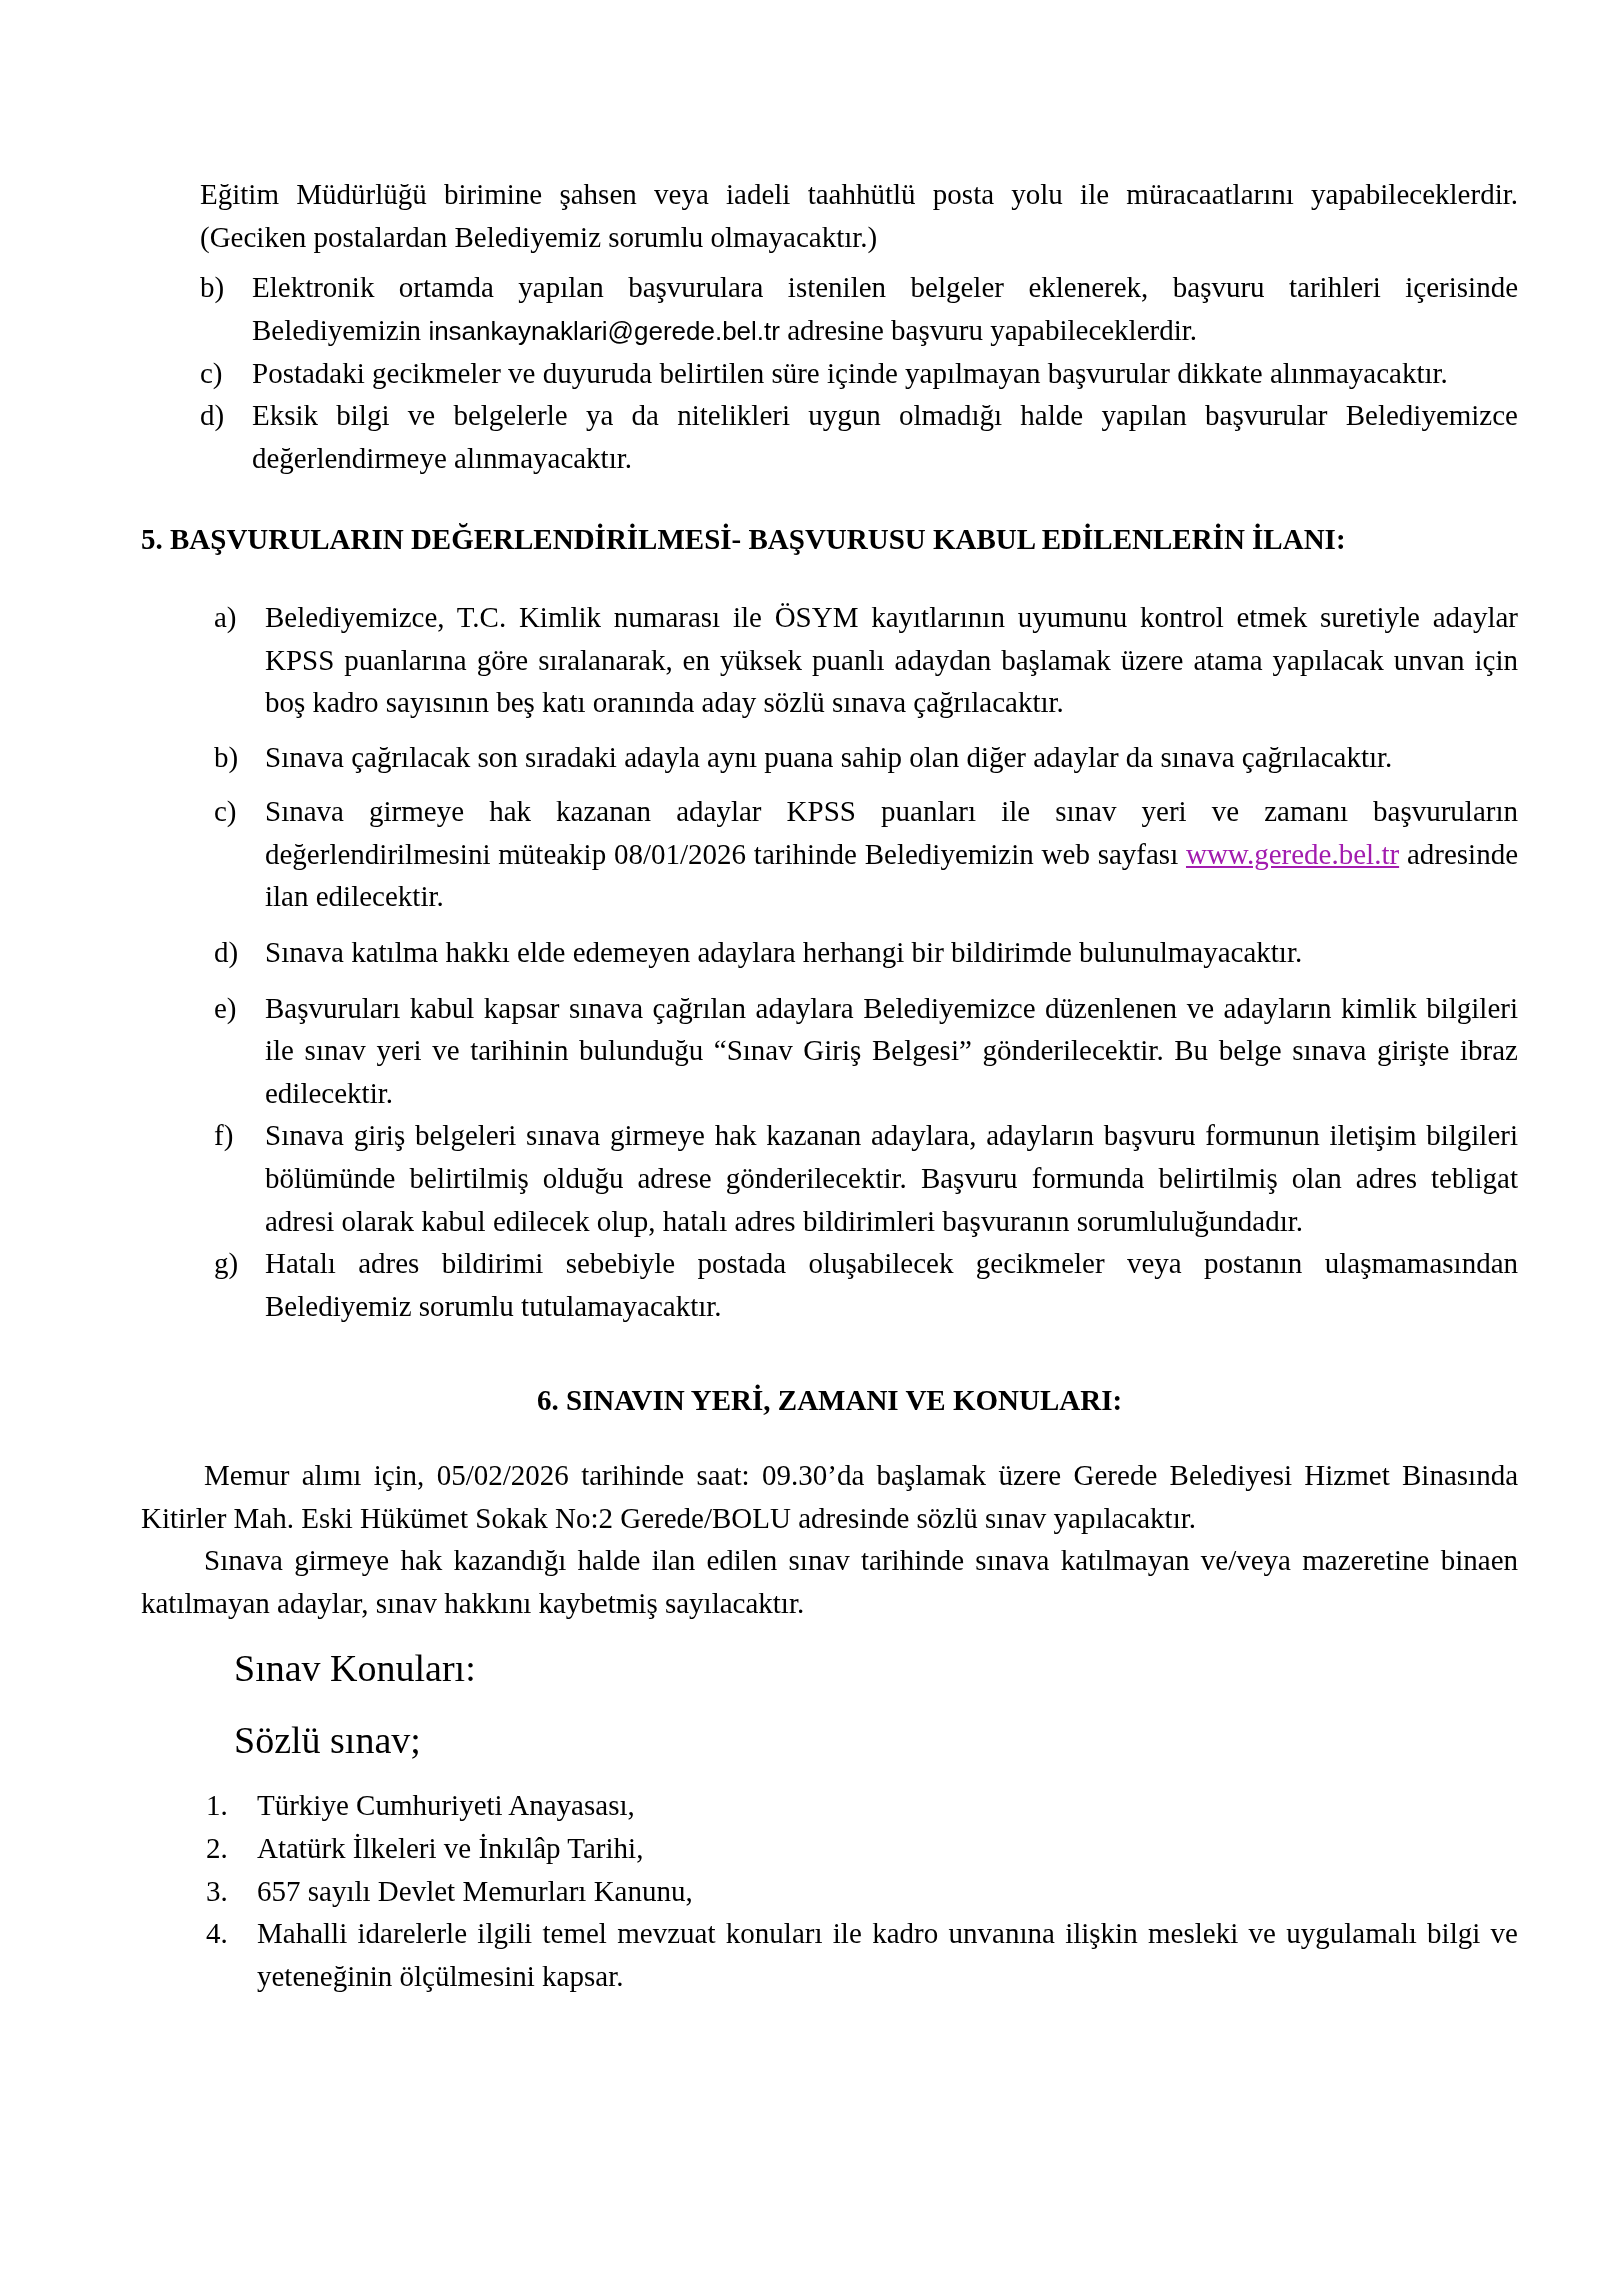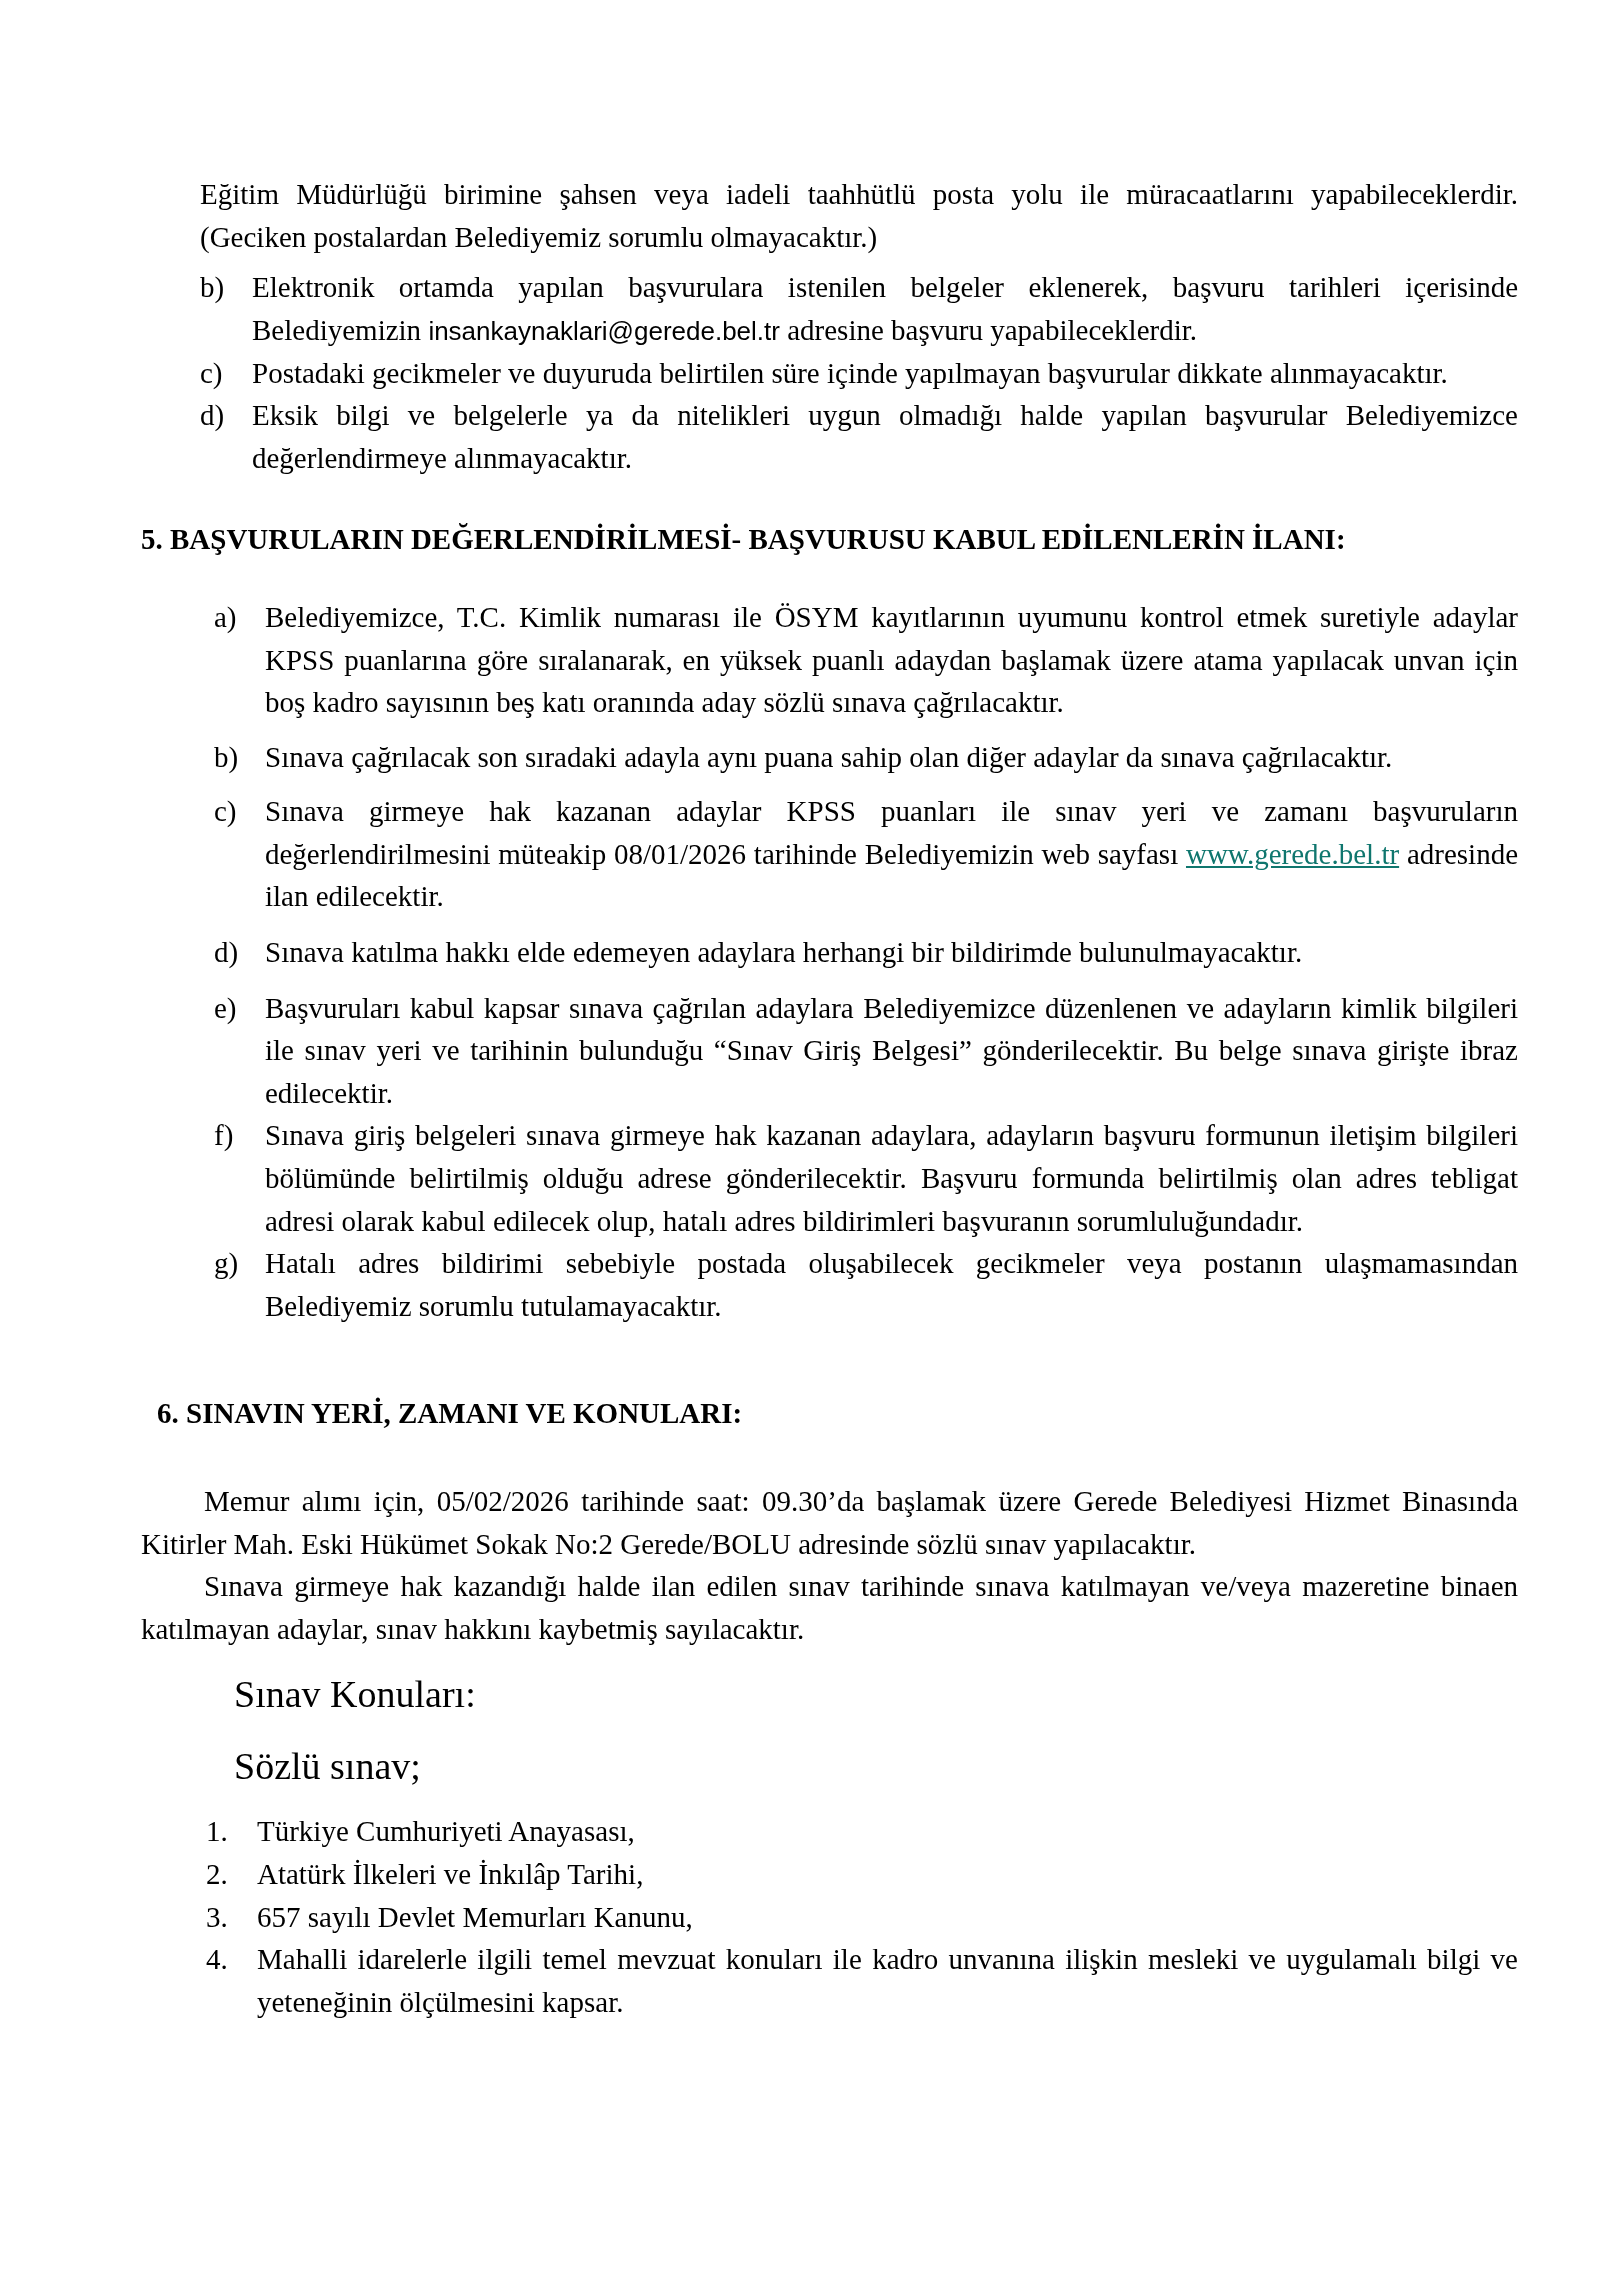--- a/index.html
+++ b/index.html
@@ -80,41 +80,41 @@
     font-weight: bold;
     line-height: 1.47;
     text-align: justify;
     text-justify: inter-word;
     margin: 0;
   }
   .heading-6 {
     font-size: 29px;
     font-weight: bold;
     line-height: 1.47;
-    margin: 16px;
-    text-align: left;
+    margin: 3px;
+    text-align: center;
   }
   .sp-46 { height: 30px; }
   .sp-54 { height: 35px; }
   .sp-60 { height: 39px; }
   .sp-74 { height: 48px; }
 
   .indent-para {
     text-indent: 63px;
   }
 
   
   .mono-mail {
     font-family: "Liberation Sans", "DejaVu Sans", sans-serif;
     font-size: 26px;
   }
 
   
   .weblink {
-    color: #0f766e;
+    color: #a21caf;
     text-decoration: underline;
   }
 
   
   .numbered {
     list-style: none;
     margin: 0;
     padding: 0 0 0 65px;
   }
   .numbered > li {

